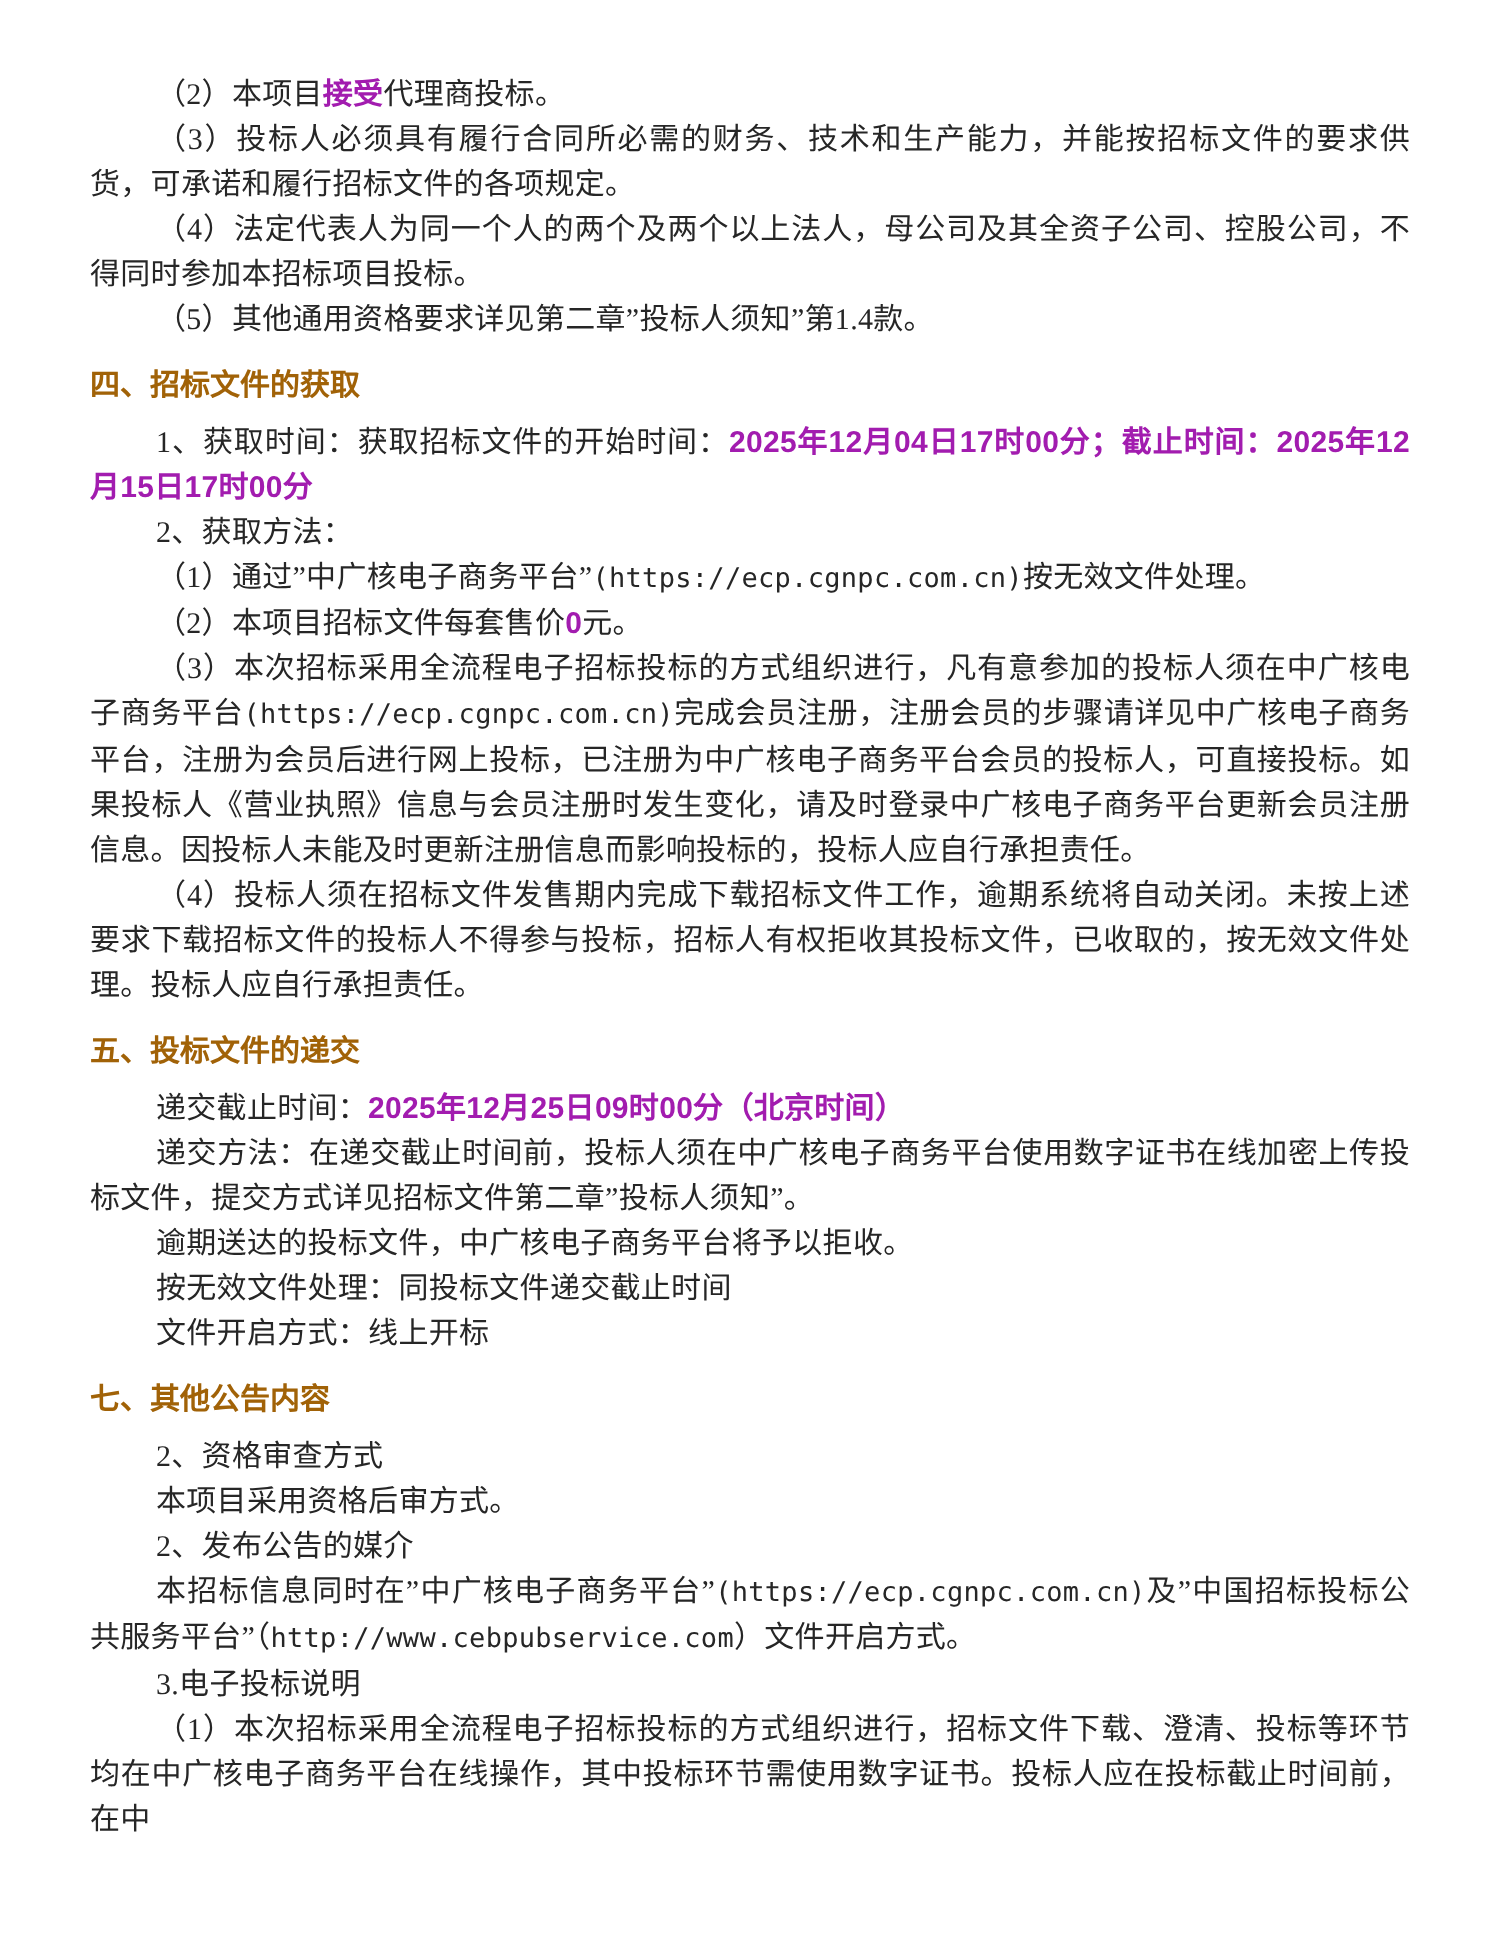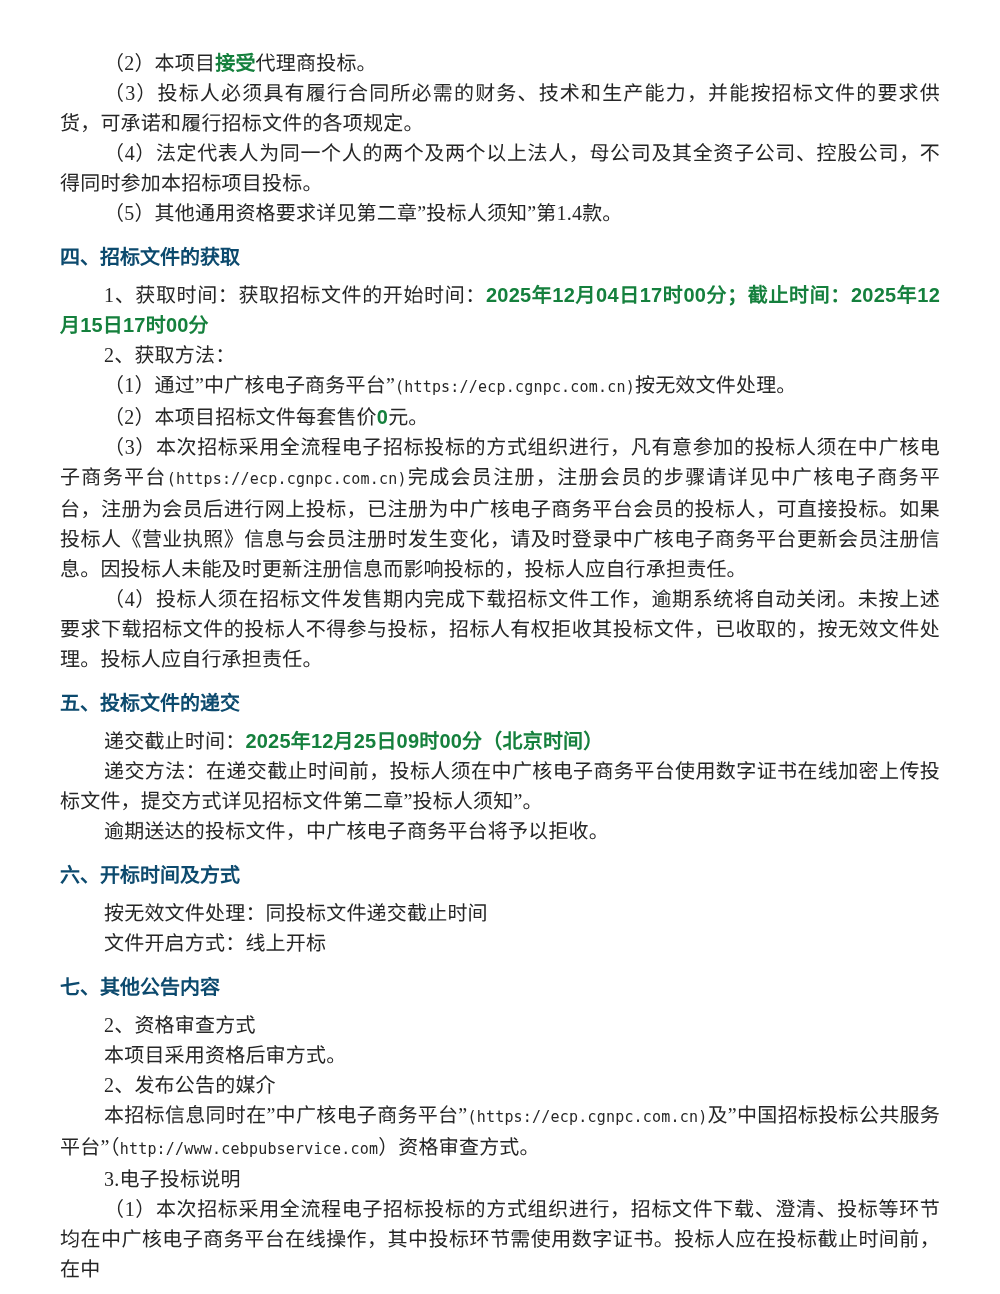--- a/index.html
+++ b/index.html
@@ -26,31 +26,31 @@
     text-indent: 2.2em;
     text-align: justify;
     letter-spacing: 0.2px;
   }
   .doc-h {
     margin: 14px 0 8px 0;
     font-size: 20px;
     line-height: 30px;
     font-weight: 700;
     text-indent: 0;
-    color: #0c4a6e;
+    color: #a16207;
     font-family: "Liberation Sans", "DejaVu Sans", sans-serif;
   }
   .run-b {
     font-weight: 700;
-    color: #15803d;
+    color: #a21caf;
     font-family: "Liberation Sans", "DejaVu Sans", sans-serif;
   }
   .run-m {
     font-family: "DejaVu Sans Mono", "Liberation Mono", monospace;
-    font-size: 15px;
+    font-size: 18px;
   }
 </style>
 </head>
 <body>
 
 <div class="page">
   <div id="doc-body">
       <p class="doc-p"><span>（2）本项目</span><span class="run-b">接受</span><span>代理商投标。</span></p>
       <p class="doc-p"><span>（3）投标人必须具有履行合同所必需的财务、技术和生产能力，并能按招标文件的要求供货，可承诺和履行招标文件的各项规定。</span></p>
       <p class="doc-p"><span>（4）法定代表人为同一个人的两个及两个以上法人，母公司及其全资子公司、控股公司，不得同时参加本招标项目投标。</span></p>
@@ -59,24 +59,23 @@
       <p class="doc-p"><span>1、获取时间：获取招标文件的开始时间：</span><span class="run-b">2025年12月04日17时00分；截止时间：2025年12月15日17时00分</span></p>
       <p class="doc-p"><span>2、获取方法：</span></p>
       <p class="doc-p"><span>（1）通过”中广核电子商务平台”</span><span class="run-m">(https://ecp.cgnpc.com.cn)</span><span>按无效文件处理。</span></p>
       <p class="doc-p"><span>（2）本项目招标文件每套售价</span><span class="run-b">0</span><span>元。</span></p>
       <p class="doc-p"><span>（3）本次招标采用全流程电子招标投标的方式组织进行，凡有意参加的投标人须在中广核电子商务平台</span><span class="run-m">(https://ecp.cgnpc.com.cn)</span><span>完成会员注册，注册会员的步骤请详见中广核电子商务平台，注册为会员后进行网上投标，已注册为中广核电子商务平台会员的投标人，可直接投标。如果投标人《营业执照》信息与会员注册时发生变化，请及时登录中广核电子商务平台更新会员注册信息。因投标人未能及时更新注册信息而影响投标的，投标人应自行承担责任。</span></p>
       <p class="doc-p"><span>（4）投标人须在招标文件发售期内完成下载招标文件工作，逾期系统将自动关闭。未按上述要求下载招标文件的投标人不得参与投标，招标人有权拒收其投标文件，已收取的，按无效文件处理。投标人应自行承担责任。</span></p>
       <h2 class="doc-h">五、投标文件的递交</h2>
       <p class="doc-p"><span>递交截止时间：</span><span class="run-b">2025年12月25日09时00分（北京时间）</span></p>
       <p class="doc-p"><span>递交方法：在递交截止时间前，投标人须在中广核电子商务平台使用数字证书在线加密上传投标文件，提交方式详见招标文件第二章”投标人须知”。</span></p>
       <p class="doc-p"><span>逾期送达的投标文件，中广核电子商务平台将予以拒收。</span></p>
-      <h2 class="doc-h">六、开标时间及方式</h2>
       <p class="doc-p"><span>按无效文件处理：同投标文件递交截止时间</span></p>
       <p class="doc-p"><span>文件开启方式：线上开标</span></p>
       <h2 class="doc-h">七、其他公告内容</h2>
       <p class="doc-p"><span>2、资格审查方式</span></p>
       <p class="doc-p"><span>本项目采用资格后审方式。</span></p>
       <p class="doc-p"><span>2、发布公告的媒介</span></p>
-      <p class="doc-p"><span>本招标信息同时在”中广核电子商务平台”</span><span class="run-m">(https://ecp.cgnpc.com.cn)</span><span>及”中国招标投标公共服务平台”（</span><span class="run-m">http://www.cebpubservice.com</span><span>）资格审查方式。</span></p>
+      <p class="doc-p"><span>本招标信息同时在”中广核电子商务平台”</span><span class="run-m">(https://ecp.cgnpc.com.cn)</span><span>及”中国招标投标公共服务平台”（</span><span class="run-m">http://www.cebpubservice.com</span><span>）文件开启方式。</span></p>
       <p class="doc-p"><span>3.电子投标说明</span></p>
       <p class="doc-p"><span>（1）本次招标采用全流程电子招标投标的方式组织进行，招标文件下载、澄清、投标等环节均在中广核电子商务平台在线操作，其中投标环节需使用数字证书。投标人应在投标截止时间前，在中</span></p>
     </div>
 </div>
 
 </body></html>

